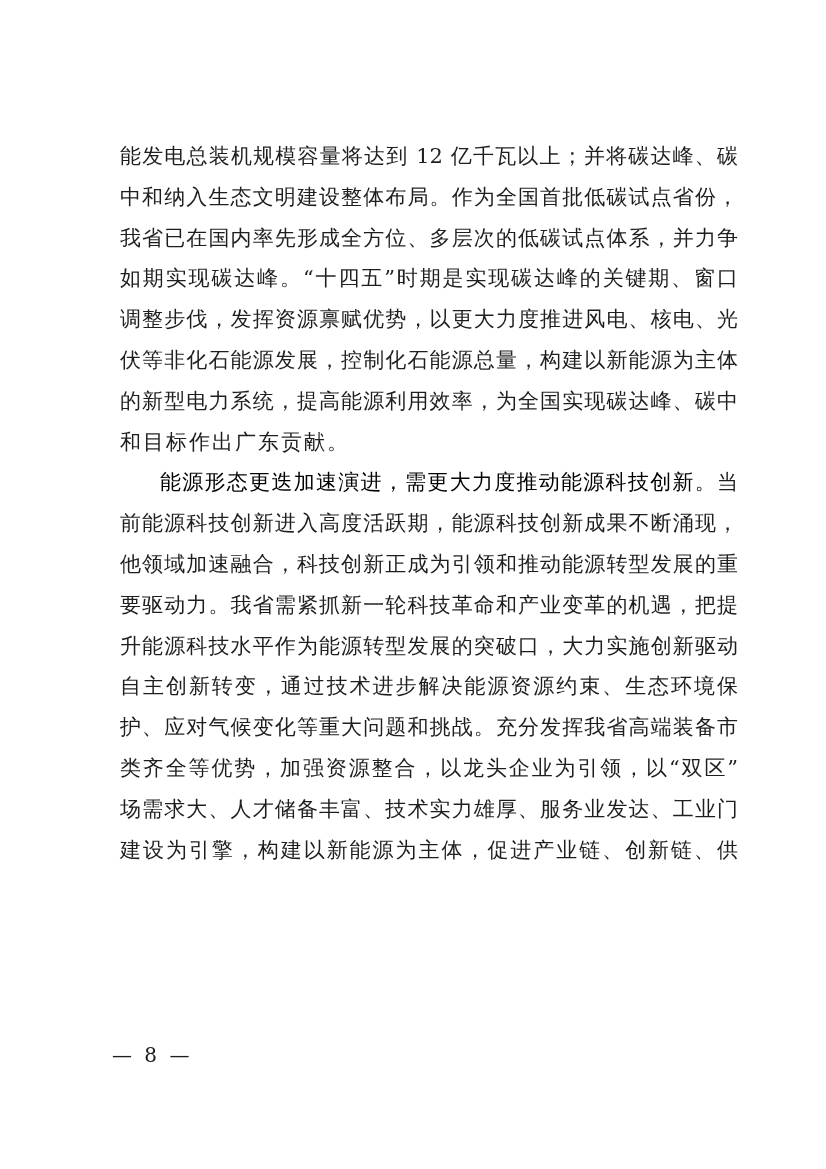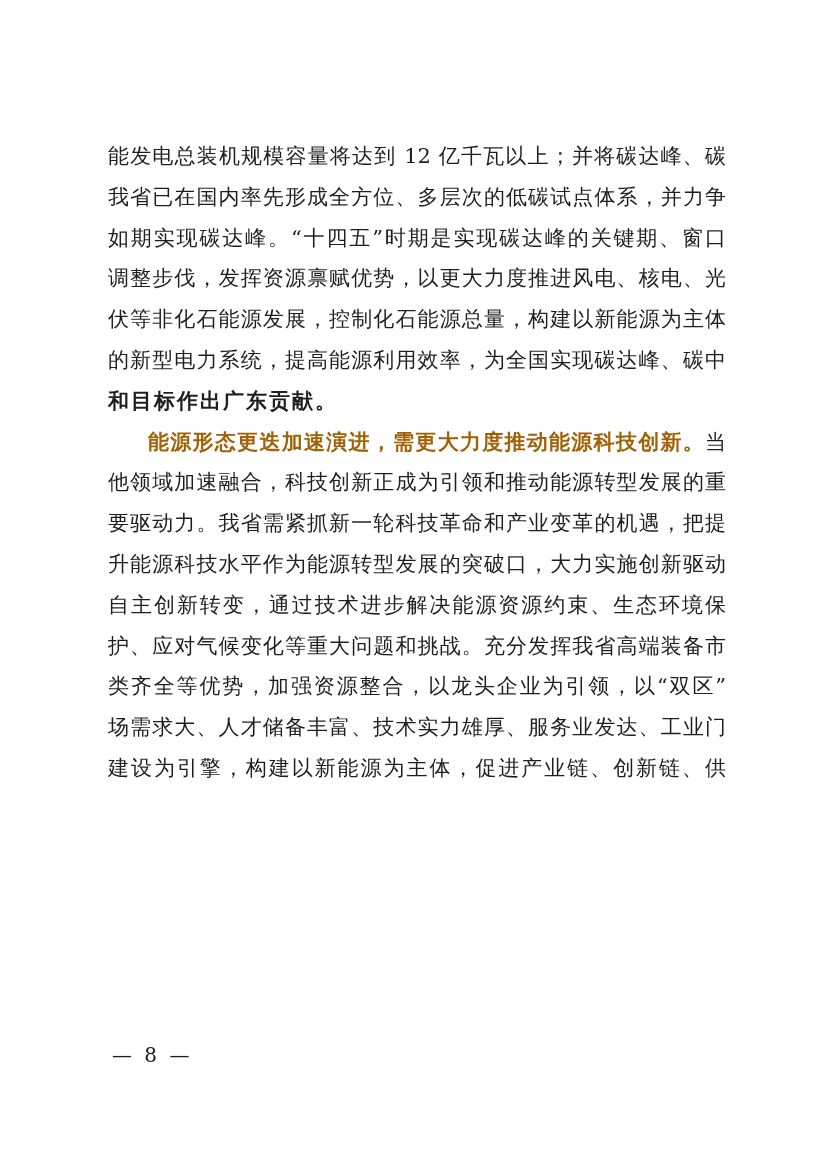--- a/index.html
+++ b/index.html
@@ -13,78 +13,79 @@
   .page {
     position: relative;
     width: 826px;
     height: 1169px;
     background: #ffffff;
     font-family: "DejaVu Serif", "Liberation Serif", serif;
     color: #1e1e1e;
   }
   .text-block {
     position: absolute;
-    left: 108px;
+    left: 120px;
     top: 136px;
     width: 618px;
   }
   .line {
     display: block;
     height: 40.8px;
     line-height: 40.8px;
     font-size: 21px;
     text-align: justify;
     text-align-last: justify;
     text-justify: inter-character;
     white-space: nowrap;
     color: #1e1e1e;
   }
   .line.no-justify {
     text-align: left;
     text-align-last: left;
     letter-spacing: 2px;
-    font-weight: bold;
   }
   .line.indent {
     text-indent: 40px;
   }
   .bold {
-    font-weight: 700;
-    color: #a16207;
+    font-weight: 400;
+    color: #000000;
   }
   .footer {
     position: absolute;
     left: 112px;
     top: 1040px;
     height: 30px;
     line-height: 30px;
     font-size: 20px;
     letter-spacing: 3px;
     color: #1e1e1e;
   }
 </style>
 </head>
 <body>
 
 <div class="page">
 
   <div class="text-block">
 
     <div class="line">能发电总装机规模容量将达到 12 亿千瓦以上；并将碳达峰、碳</div>
+    <div class="line">中和纳入生态文明建设整体布局。作为全国首批低碳试点省份，</div>
     <div class="line">我省已在国内率先形成全方位、多层次的低碳试点体系，并力争</div>
     <div class="line">如期实现碳达峰。“十四五”时期是实现碳达峰的关键期、窗口</div>
     <div class="line">调整步伐，发挥资源禀赋优势，以更大力度推进风电、核电、光</div>
     <div class="line">伏等非化石能源发展，控制化石能源总量，构建以新能源为主体</div>
     <div class="line">的新型电力系统，提高能源利用效率，为全国实现碳达峰、碳中</div>
     <div class="line no-justify">和目标作出广东贡献。</div>
 
     <div class="line indent">
       <span class="bold">能源形态更迭加速演进，需更大力度推动能源科技创新。</span><span>当</span>
     </div>
 
+    <div class="line">前能源科技创新进入高度活跃期，能源科技创新成果不断涌现，</div>
     <div class="line">他领域加速融合，科技创新正成为引领和推动能源转型发展的重</div>
     <div class="line">要驱动力。我省需紧抓新一轮科技革命和产业变革的机遇，把提</div>
     <div class="line">升能源科技水平作为能源转型发展的突破口，大力实施创新驱动</div>
     <div class="line">自主创新转变，通过技术进步解决能源资源约束、生态环境保</div>
     <div class="line">护、应对气候变化等重大问题和挑战。充分发挥我省高端装备市</div>
     <div class="line">类齐全等优势，加强资源整合，以龙头企业为引领，以“双区”</div>
     <div class="line">场需求大、人才储备丰富、技术实力雄厚、服务业发达、工业门</div>
     <div class="line">建设为引擎，构建以新能源为主体，促进产业链、创新链、供</div>
 
   </div>

